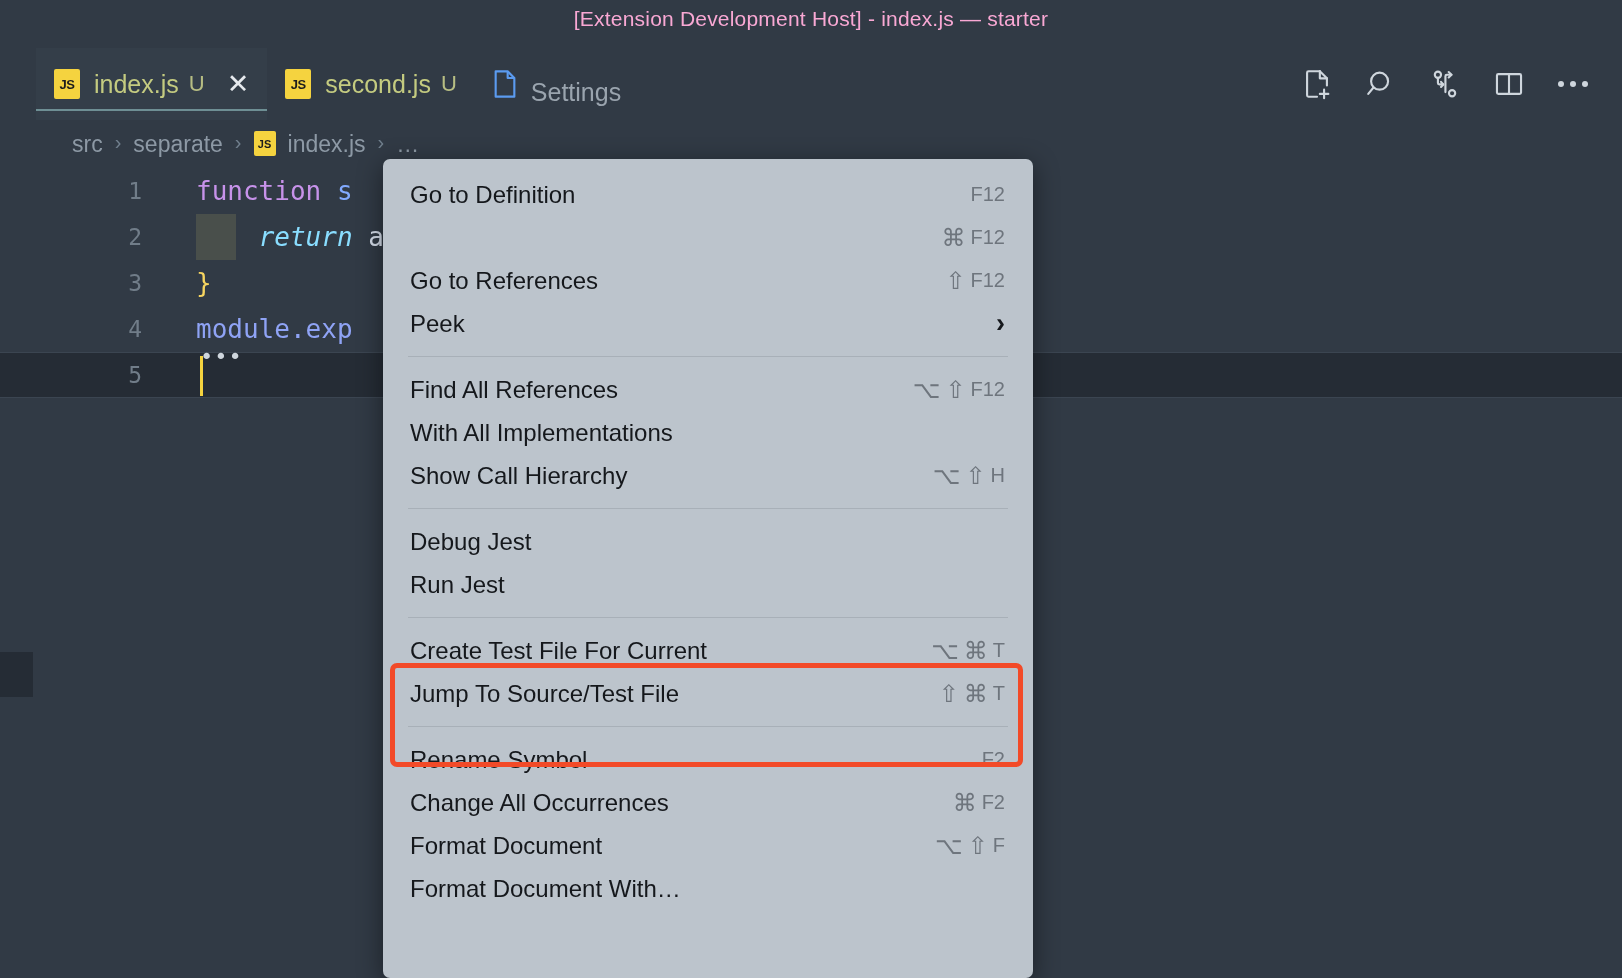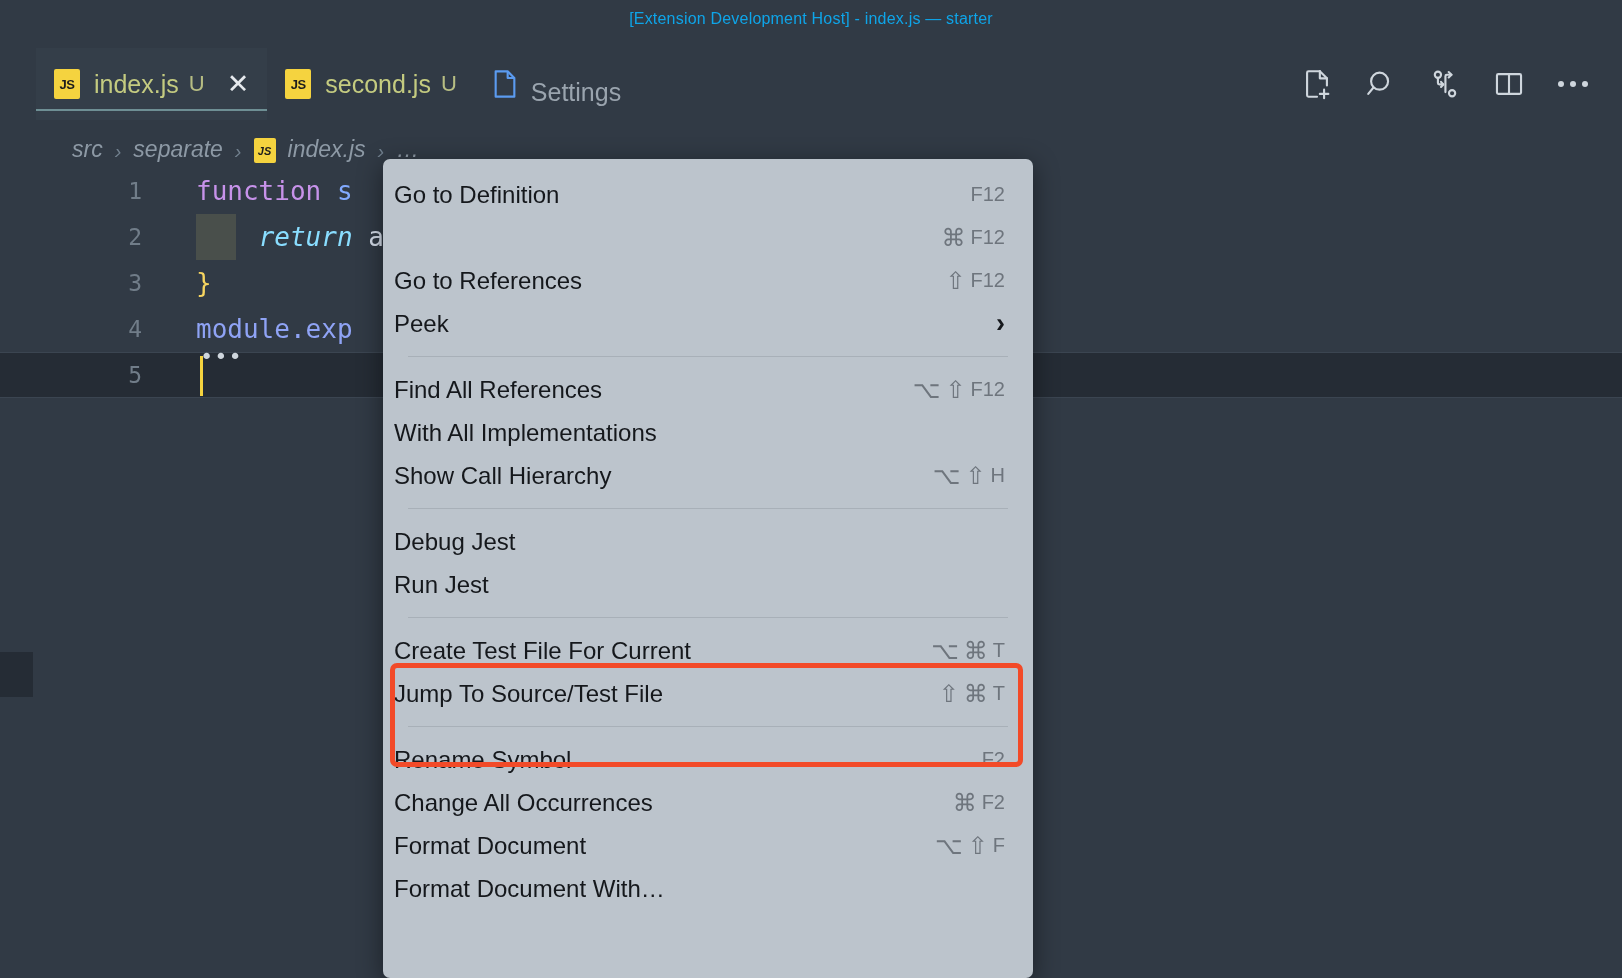--- a/index.html
+++ b/index.html
@@ -11,21 +11,21 @@
   }
   #root { position: relative; width: 1622px; height: 978px; background: #313a45; }
 
   
   .titlebar {
     position: absolute; left: 0; top: 0; width: 1622px; height: 38px;
     display: flex; align-items: center; justify-content: center;
     background: #313a45;
   }
   .titlebar-text {
-    font-size: 16px; color: #0ea5e9; letter-spacing: .2px;
+    font-size: 21px; color: #f9a8d4; letter-spacing: .2px;
     white-space: nowrap;
   }
 
   
   .tabbar {
     position: absolute; left: 0; top: 48px; width: 1622px; height: 72px;
     background: #313a45;
   }
   .tabs { position: absolute; left: 36px; top: 0; height: 72px; display: flex; align-items: center; }
   .tab {
@@ -53,23 +53,23 @@
   .tabbar-actions {
     position: absolute; right: 30px; top: 0; height: 72px;
     display: flex; align-items: center; gap: 26px;
   }
   .act-icon { width: 38px; height: 38px; display: flex; align-items: center; justify-content: center; }
   .dots-icon { display: flex; gap: 6px; align-items: center; }
   .dots-icon i { width: 6px; height: 6px; border-radius: 50%; background: #cfd6dd; display: block; }
 
   
   .breadcrumb {
-    position: absolute; left: 72px; top: 123px; height: 40px;
-    display: flex; align-items: flex-end; gap: 12px;
-    font-size: 23px; color: #8d99a5; font-style: italic;
+    position: absolute; left: 72px; top: 131px; height: 40px;
+    display: flex; align-items: flex-start; gap: 12px;
+    font-size: 23px; color: #8d99a5;
   }
   .bc-sep { color: #71808e; font-size: 20px; }
   .bc-js { width: 22px; height: 25px; background: #f5d33f; color: #1d1d1d;
            font-size: 11px; font-weight: bold; display: flex; align-items: center;
            justify-content: center; border-radius: 2px; }
 
   
   .editor { position: absolute; left: 0; top: 168px; width: 1622px; height: 810px; background: #313a45; }
   .gutter { position: absolute; left: 0; top: 0; width: 170px; }
   .ln {
@@ -109,21 +109,21 @@
   
   .ctxmenu {
     position: absolute; left: 383px; top: 159px; width: 650px;
     background: #bcc4cc; border-radius: 7px;
     box-shadow: 0 6px 26px rgba(0,0,0,0.45);
     padding: 14px 0 0 0; overflow: hidden;
     height: 819px;
   }
   .mi {
     height: 43px; display: flex; align-items: center;
-    padding: 0 28px 0 11px; position: relative;
+    padding: 0 28px 0 27px; position: relative;
   }
   .mi-label { font-size: 24px; color: #15181c; white-space: nowrap; }
   .mi-keys {
     margin-left: auto; display: flex; align-items: center; gap: 5px;
     font-size: 20px; color: #6e757d; white-space: nowrap;
   }
   .mod-glyph { font-size: 24px; color: #6e757d; line-height: 1; }
   .chev { margin-left: auto; font-size: 27px; font-weight: bold; color: #15181c; line-height: 1; }
   .sep { height: 1px; background: #a8b0b8; margin: 11px 25px 11px 25px; }
 

